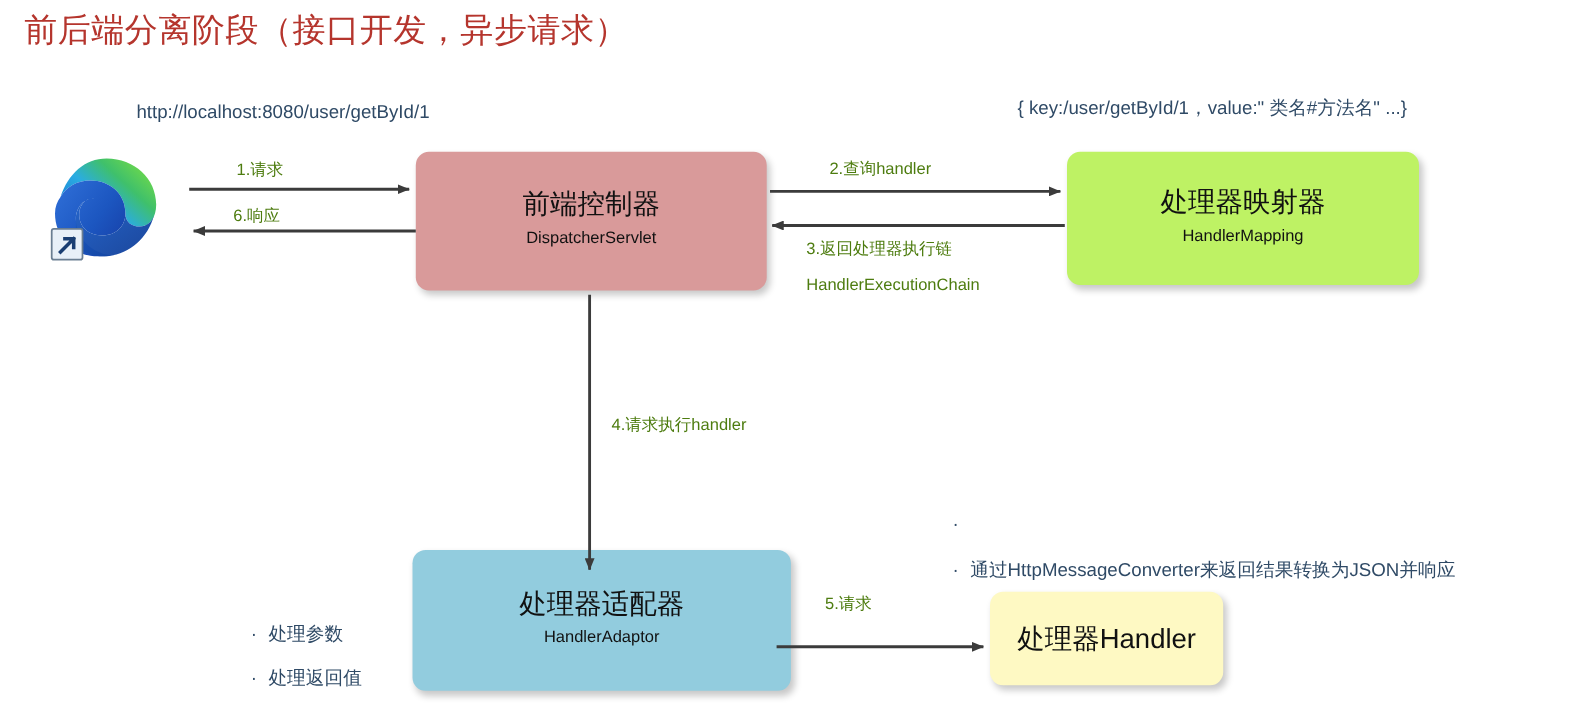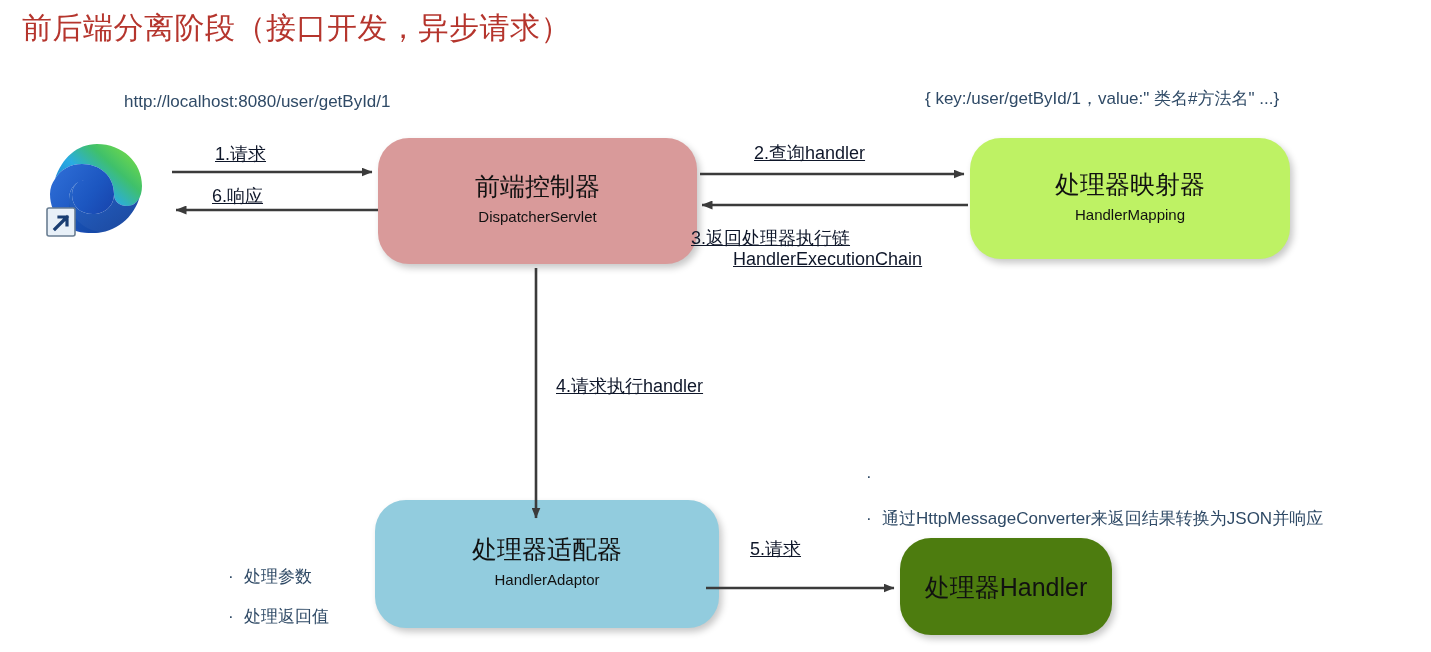--- a/index.html
+++ b/index.html
@@ -39,21 +39,21 @@
     line-height: 22px;
     white-space: nowrap;
     text-align: center;
   }
   .anno-url  { left: 124px; top: 91px; }
   .anno-kv   { left: 925px; top: 88px; }
 
   
   .node {
     position: absolute;
-    border-radius: 31px;
+    border-radius: 12px;
     box-shadow: 3px 4px 7px rgba(0,0,0,0.22);
     display: flex;
     flex-direction: column;
     align-items: center;
     justify-content: center;
     text-align: center;
     color: #111111;
   }
   .node .cn {
     font-size: 25px;
@@ -77,46 +77,45 @@
     width: 320px; height: 121px;
     background: #bef264;
   }
   .node-adaptor {
     left: 375px; top: 500px;
     width: 344px; height: 128px;
     background: #92CCDE;
   }
   .node-handler {
     left: 900px; top: 538px;
-    width: 212px; height: 97px;
-    background: #4d7c0f;
+    width: 212px; height: 85px;
+    background: #fef9c3;
     align-items: center;
   }
 
   
   #arrows {
     position: absolute;
     left: 0; top: 0;
     width: 1431px; height: 652px;
     pointer-events: none;
   }
 
   
   .alabel {
     position: absolute;
-    color: #0f172a;
-    font-size: 18px;
+    color: #4d7c0f;
+    font-size: 15px;
     line-height: 23px;
     white-space: nowrap;
-    text-decoration: underline;
   }
   .lab-1 { left: 215px; top: 143px; }
   .lab-6 { left: 212px; top: 185px; }
   .lab-2 { left: 754px; top: 142px; }
-  .lab-3a { left: 691px; top: 215px; margin-top: 12px; }
+  .lab-3a { left: 733px; top: 215px; }
   .lab-3b { left: 733px; top: 248px; }
   .lab-4 { left: 556px; top: 375px; }
   .lab-5 { left: 750px; top: 538px; }
 
   
   .bullets {
     position: absolute;
     color: #2F4A66;
     font-size: 17px;
     line-height: 40px;

